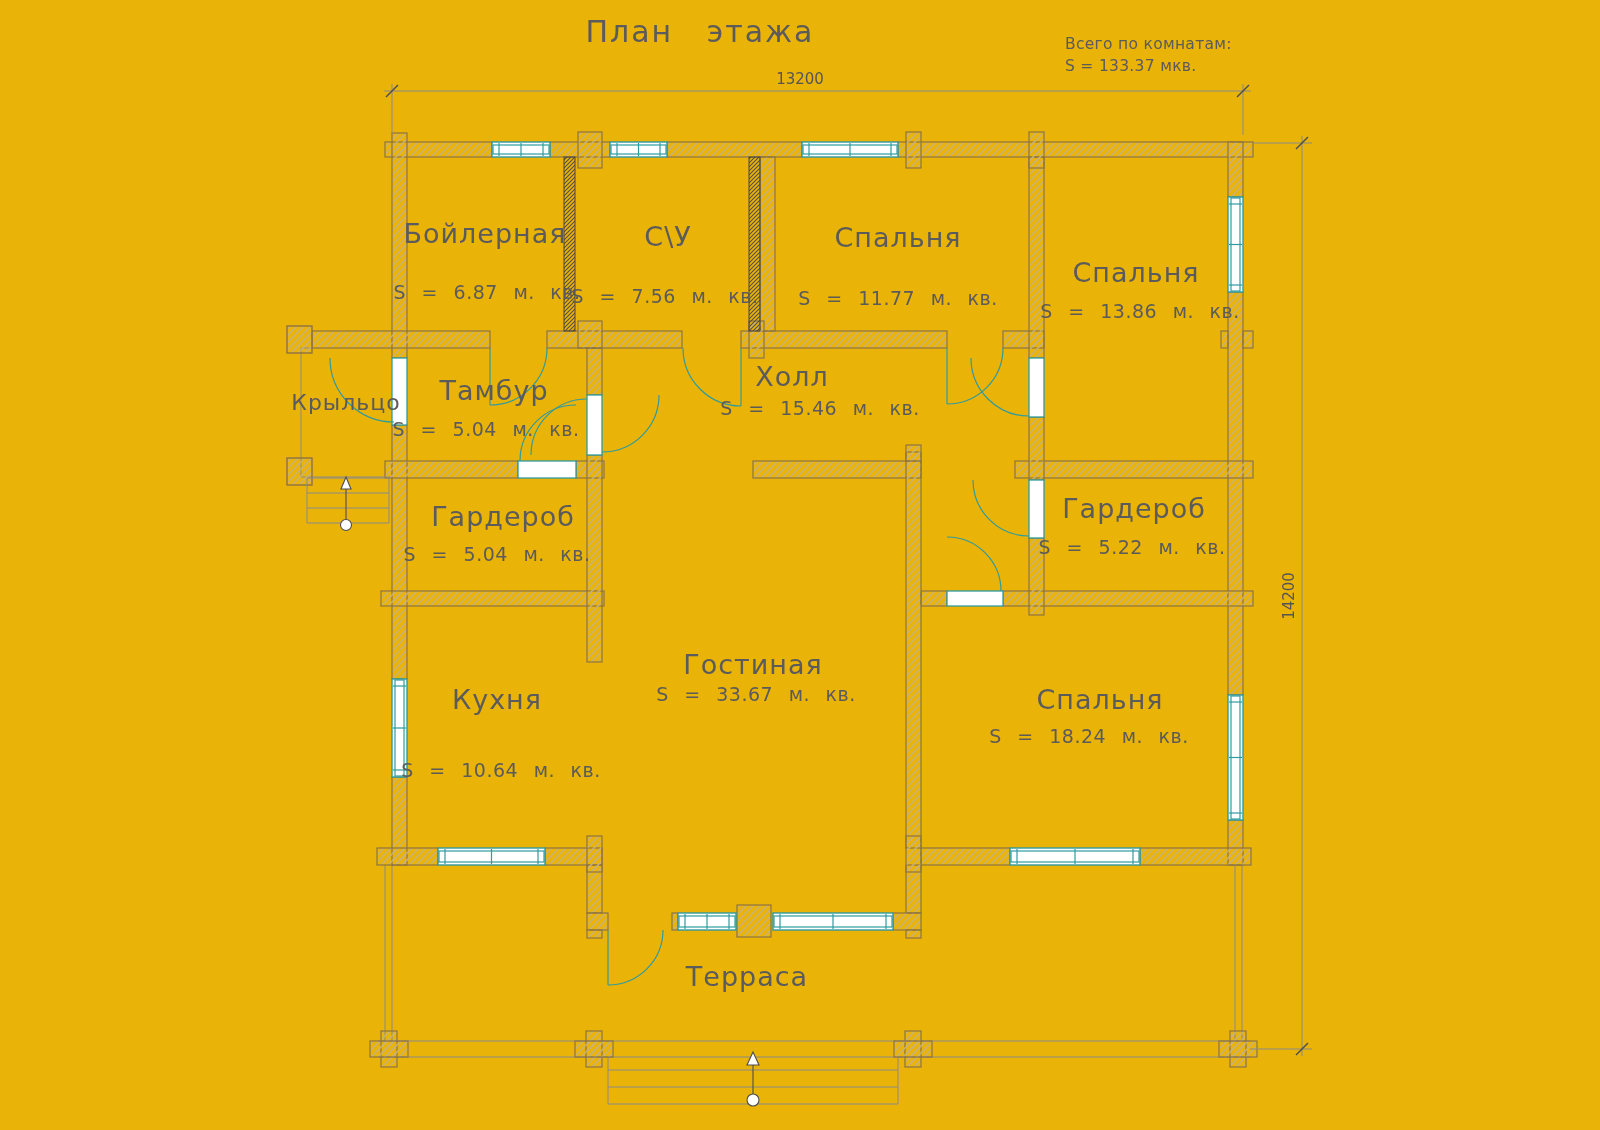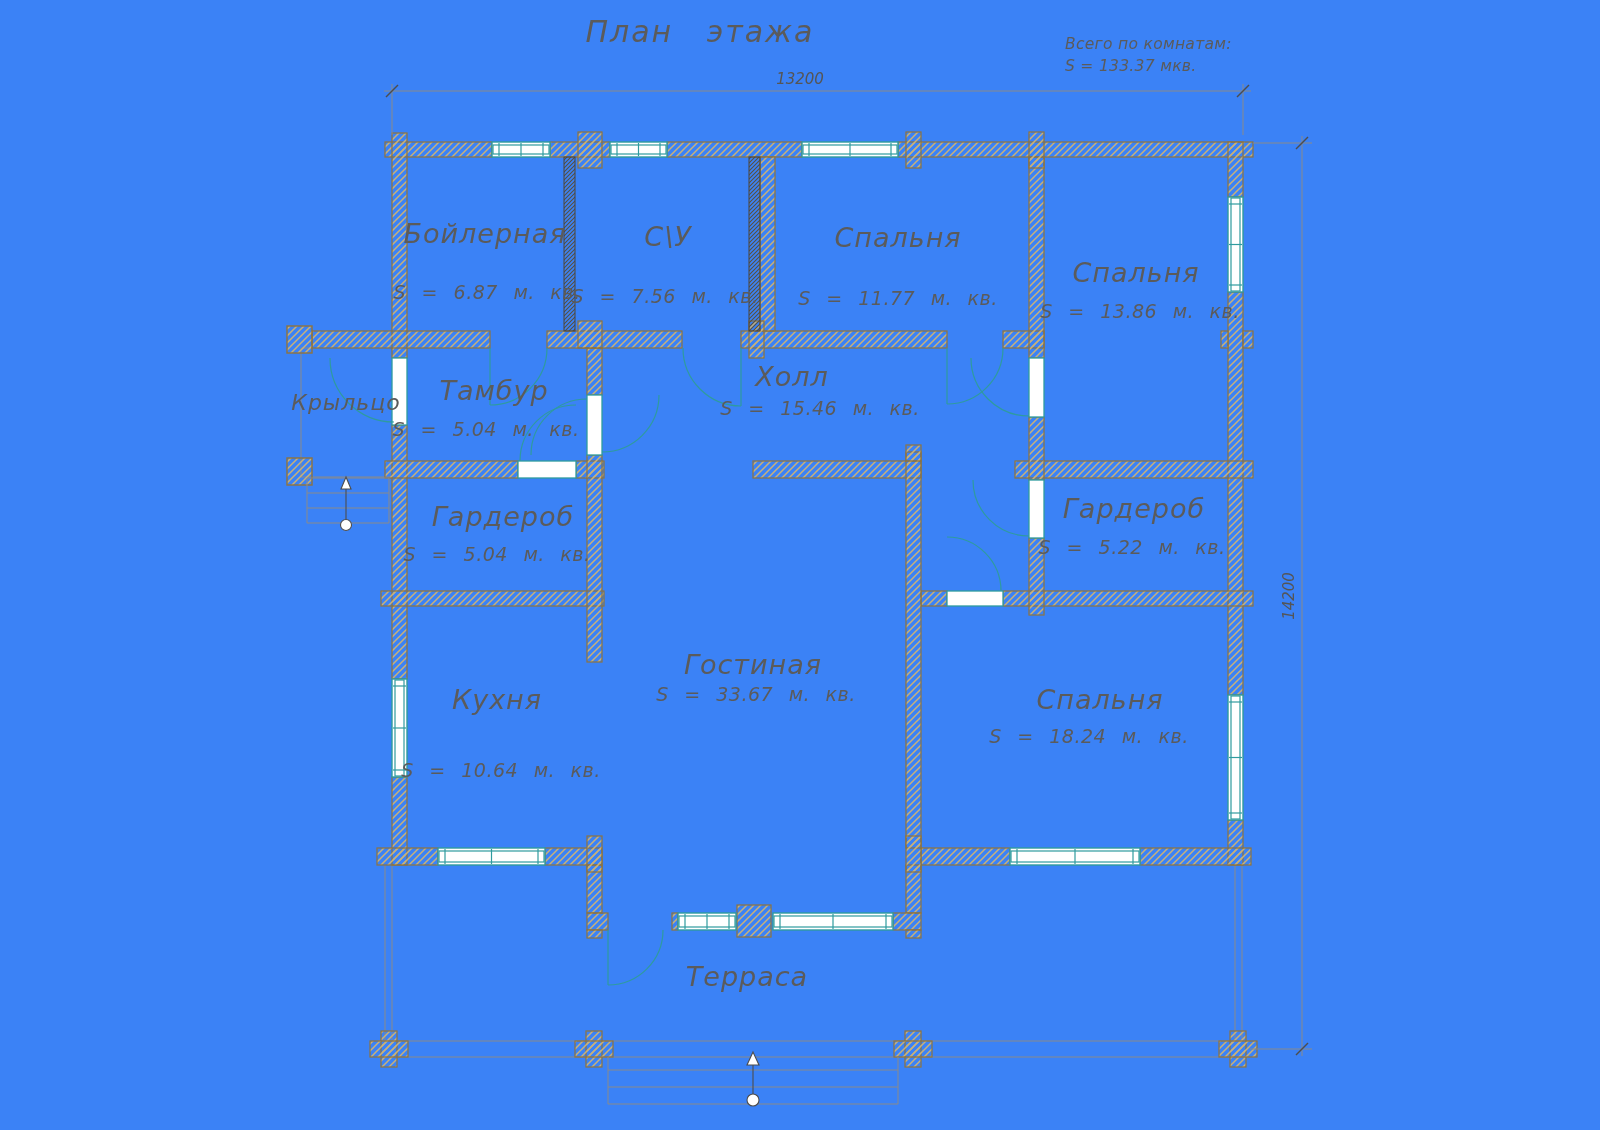--- a/index.html
+++ b/index.html
@@ -1,22 +1,22 @@
 <!DOCTYPE html>
 <html style="--wall-hatch: #c9b178; --wall-outline: #8d7340; --part-hatch: #57503f; --teal: #2f9b9e; --ink: #5b5b5b; --thin: #8a8a8a;"><head>
 <meta charset="utf-8">
 <style>
   :root{
     --wall-outline:#8d7340; --wall-hatch:#c9b178;
     --part-outline:#4a453c; --part-hatch:#57503f;
     --teal:#2f9b9e; --ink:#5b5b5b; --thin:#8f8f8f;
   }
   html,body{margin:0;padding:0;background:#fff;}
-  #stage{width:1600px;height:1130px;position:relative;background:#3b82f6;
-         font-family:"DejaVu Sans","Liberation Sans",sans-serif;font-style:italic;}
+  #stage{width:1600px;height:1130px;position:relative;background:#eab308;
+         font-family:"DejaVu Sans","Liberation Sans",sans-serif;}
   svg{display:block}
   .wall{fill:url(#hatch);stroke:var(--wall-outline);stroke-width:1.2;}
   .dark{fill:url(#hatchD);stroke:var(--part-outline);stroke-width:1;}
   .sq{fill:url(#hatch);stroke:var(--wall-outline);stroke-width:1.4;}
   .hl{stroke:var(--wall-hatch);stroke-width:1.5;fill:none}
   .hld{stroke:var(--part-hatch);stroke-width:1.1;fill:none}
   .win{fill:#fff;stroke:var(--teal);stroke-width:1.4;}
   .winline{stroke:var(--teal);stroke-width:1.2;fill:none}
   .door{fill:#fff;stroke:var(--teal);stroke-width:1.3;}
   .arc{fill:none;stroke:var(--teal);stroke-width:1.2;}

